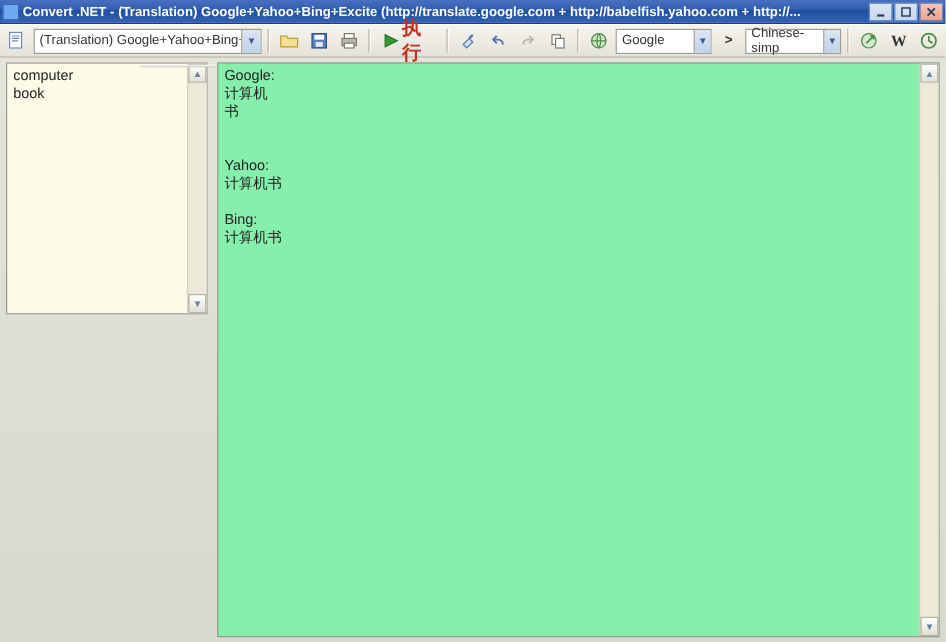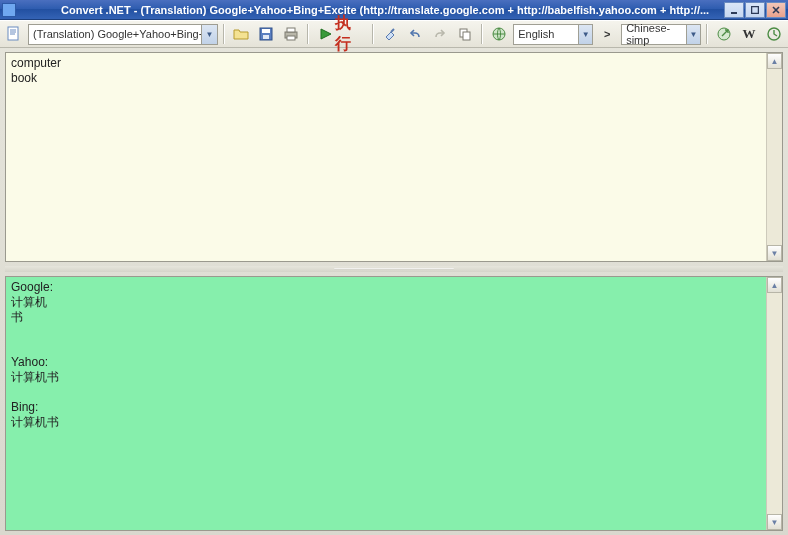--- a/index.html
+++ b/index.html
@@ -27,21 +27,20 @@
     background: #6fa8f0;
     border: 1px solid #2d5aa6;
     margin-right: 3px;
   }
   .titlebar .title-text {
     flex: 1;
     white-space: nowrap;
     overflow: hidden;
     text-overflow: ellipsis;
     font-size: 11px;
-    margin-left: 42px;
   }
   .titlebar .win-btns { display: flex; gap: 1px; }
   .titlebar .win-btn {
     width: 20px; height: 16px;
     background: linear-gradient(#dbe6f7, #c6d7f0);
     border: 1px solid #6a8bc0;
     display: flex; align-items: center; justify-content: center;
     font-family: Arial, sans-serif;
     font-size: 10px;
     color: #2d3b58;
@@ -117,21 +116,21 @@
   .exec-btn svg { display:block; }
   .swap-btn { color:#333; font-size:11px; font-weight:bold; padding:0 3px; }
   
   .ic {
     width:16px; height:16px; display:flex; align-items:center; justify-content:center;
   }
   
   .panes {
     height: calc(535px - 20px - 28px);
     display: flex;
-    flex-direction: column;
+    flex-direction: row;
     padding: 4px 5px 4px 5px;
     gap: 4px;
   }
   .splitter {
     height: 6px;
     background: linear-gradient(#e6e5dc, #d5d4ca);
     cursor: ns-resize;
     position: relative;
   }
   .splitter::after{
@@ -299,21 +298,21 @@
   <div class="tb-icon">
     <div class="ic">
         <svg width="14" height="14" viewBox="0 0 14 14">
           <circle cx="7" cy="7" r="6" fill="#cfe5c9" stroke="#4c8c44"></circle>
           <path d="M1 7h12M7 1c2 2 2 10 0 12M7 1c-2 2-2 10 0 12" fill="none" stroke="#4c8c44"></path>
         </svg>
       </div>
   </div>
 
   <div class="lang-sel">
-    <div class="txt">English</div>
+    <div class="txt">Google</div>
     <div class="arr">▼</div>
   </div>
 
   <div class="tb-btn swap-btn">
     <span>&gt;</span>
   </div>
 
   <div class="lang-sel">
     <div class="txt">Chinese-simp</div>
     <div class="arr">▼</div>

